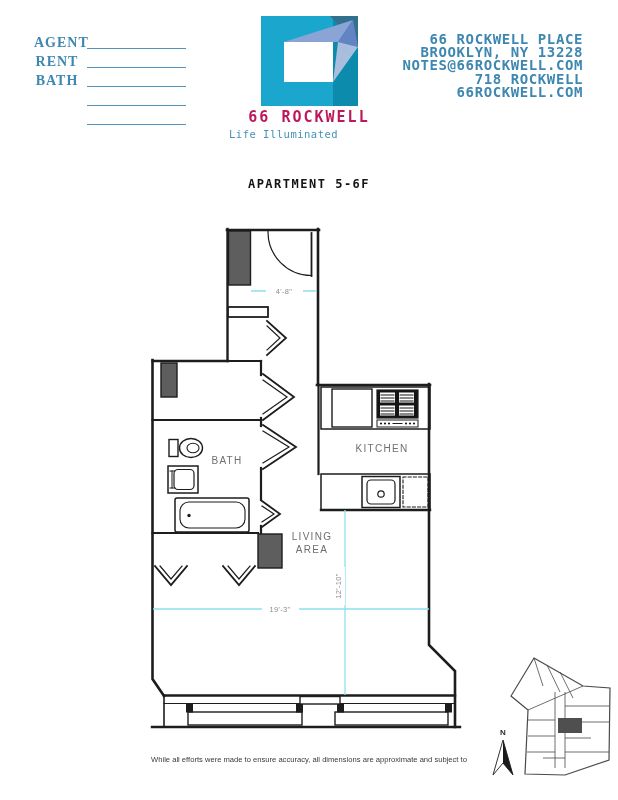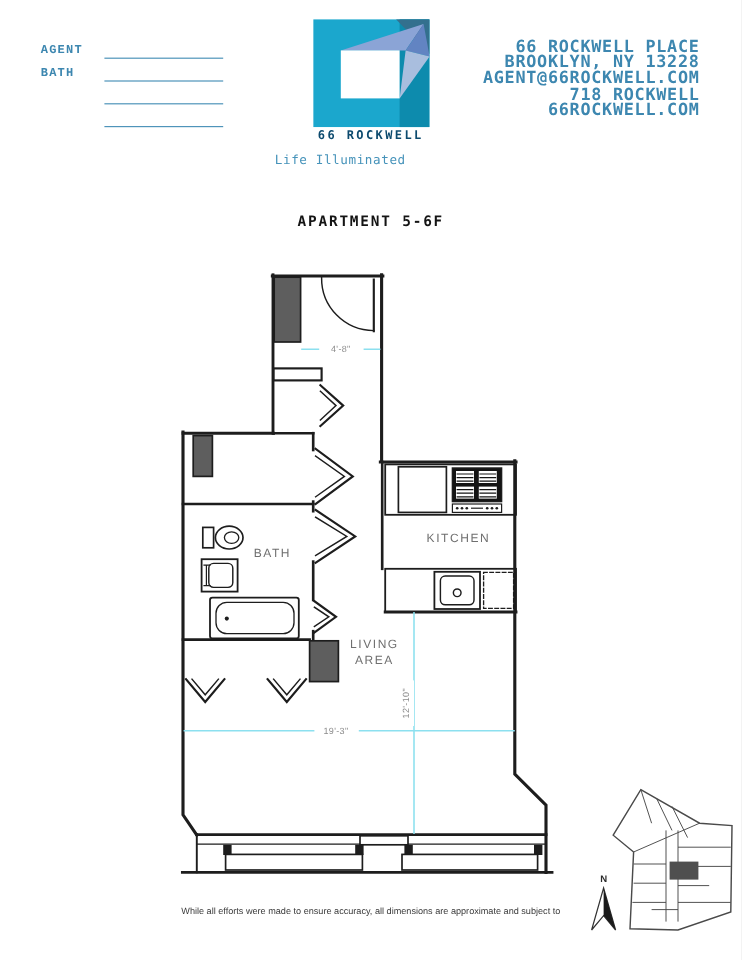--- a/index.html
+++ b/index.html
@@ -1,29 +1,29 @@
 <!DOCTYPE html>
 <html><head>
 <meta charset="utf-8">
 <style>
   html,body{margin:0;padding:0;background:#e8e8e8;}
   .page{position:relative;width:618px;height:800px;background:#ffffff;overflow:hidden;
         font-family:"Liberation Sans",sans-serif;}
   
   .form-block{position:absolute;left:34px;top:30px;width:152px;}
   .form-row{display:flex;align-items:flex-end;height:19px;}
-  .form-row .lbl{width:46px;text-align:left;padding-right:7px;
-      font-family:Liberation Mono, monospace;font-size:10px;font-weight:bold;
+  .form-row .lbl{width:46px;text-align:center;padding-right:7px;
+      font-family:Liberation Serif, serif;font-size:14px;font-weight:bold;
       letter-spacing:1px;color:#3d87b0;line-height:12px;}
   .form-row .line{flex:1;border-bottom:1.4px solid #4f94ba;height:14px;}
   
   .logo-box{position:absolute;left:261px;top:16px;width:97px;height:90px;}
   .logo-name{position:absolute;left:229px;top:108px;width:160px;text-align:center;
-      font-family:"DejaVu Sans Mono",monospace;font-size:10px;font-weight:bold;
-      letter-spacing:2px;color:#0c4a6e;}
+      font-family:"DejaVu Sans Mono",monospace;font-size:15px;font-weight:bold;
+      letter-spacing:2px;color:#be185d;}
   .logo-tag{position:absolute;left:229px;top:128px;width:160px;
       font-family:"DejaVu Sans Mono",monospace;font-size:10.5px;
       letter-spacing:0.5px;color:#4693ba;}
   
   .contact{position:absolute;right:35px;top:33px;text-align:right;
       font-family:"DejaVu Sans Mono",monospace;font-size:14px;font-weight:bold;
       letter-spacing:0.6px;color:#3d87b0;line-height:13.2px;}
   
   .apt-title{position:absolute;left:0;top:177px;width:618px;text-align:center;
       font-family:"DejaVu Sans Mono",monospace;font-size:12px;font-weight:bold;
@@ -39,20 +39,24 @@
   .n-lbl{font-size:8px;font-weight:bold;fill:#2b2b2b;}
 </style>
 </head>
 <body>
 
 <div class="page">
 
   <div class="form-block">
     <div class="form-row">
       <span class="lbl">AGENT</span>
+      <span class="line"></span>
+    </div>
+    <div class="form-row">
+      <span class="lbl">RENT</span>
       <span class="line"></span>
     </div>
     <div class="form-row">
       <span class="lbl">BATH</span>
       <span class="line"></span>
     </div>
     <div class="form-row">
       <span class="lbl"></span>
       <span class="line"></span>
     </div>
@@ -72,21 +76,21 @@
       <polygon points="77,26 97,31 72,66" fill="#a9bede"></polygon>
       <rect x="23" y="26" width="49" height="40" fill="#ffffff"></rect>
     </svg>
   </div>
   <div class="logo-name">66 ROCKWELL</div>
   <div class="logo-tag">Life Illuminated</div>
 
   <div class="contact">
     <div>66 ROCKWELL PLACE</div>
     <div>BROOKLYN, NY 13228</div>
-    <div>AGENT@66ROCKWELL.COM</div>
+    <div>NOTES@66ROCKWELL.COM</div>
     <div>718 ROCKWELL</div>
     <div>66ROCKWELL.COM</div>
   </div>
 
   <div class="apt-title">APARTMENT 5-6F</div>
 
   <svg class="plan-svg" viewBox="0 0 618 800">
     <g stroke="#1d1d1d" fill="none" stroke-linecap="square">
 
       <path d="M227,230 H319" stroke-width="2.6"></path>

